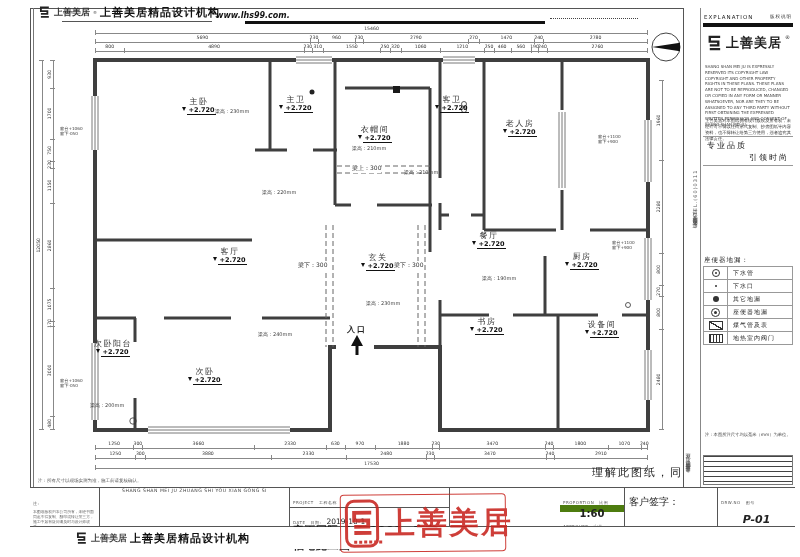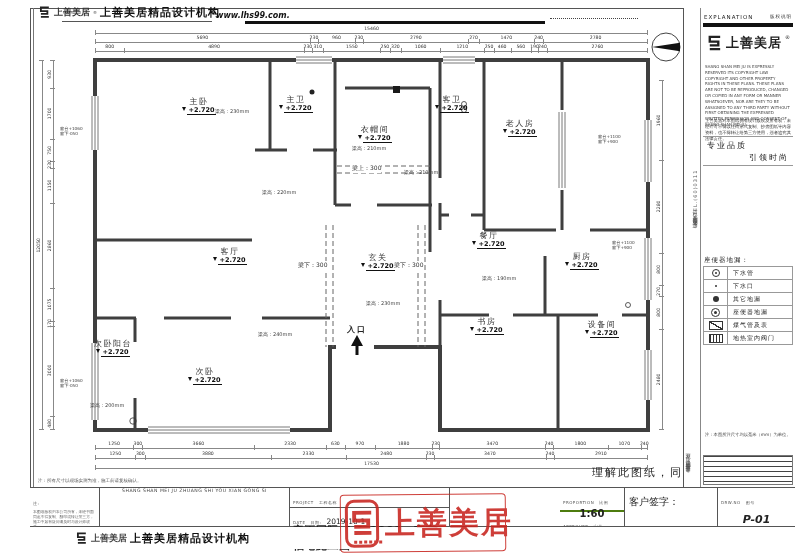--- a/index.html
+++ b/index.html
@@ -560,21 +560,21 @@
       <span class="lab">工程名称</span>
       <div style="font-size:11px;font-weight:bold;letter-spacing:.5px;margin-top:15px">帝王国际 6-1-2202　齐家福宅施工图</div>
     </div>
     <div style="padding:1px 3px">
       <span class="lab">DATE</span>
       <span class="lab">日期:</span>
       <span style="font-size:7.5px;font-weight:normal">2019-10-1</span>
     </div>
   </div>
   <div class="tcell" style="left:530px;width:65px">
-    <div style="height:24px;border-bottom:2px solid #4d7c0f;box-sizing:border-box;padding:1px 3px">
+    <div style="height:24px;border-bottom:7px solid #4d7c0f;box-sizing:border-box;padding:1px 3px">
       <span class="lab">PROPORTION</span>
       <span class="lab">比例</span>
       <div style="font-size:10px;font-weight:bold;text-align:center">1:60</div>
     </div>
     <div style="padding:1px 3px">
       <span class="lab">APPROVED</span>
       <span class="lab">审批</span>
     </div>
   </div>
   <div class="tcell" style="left:595px;width:93px;padding:2px 4px">

